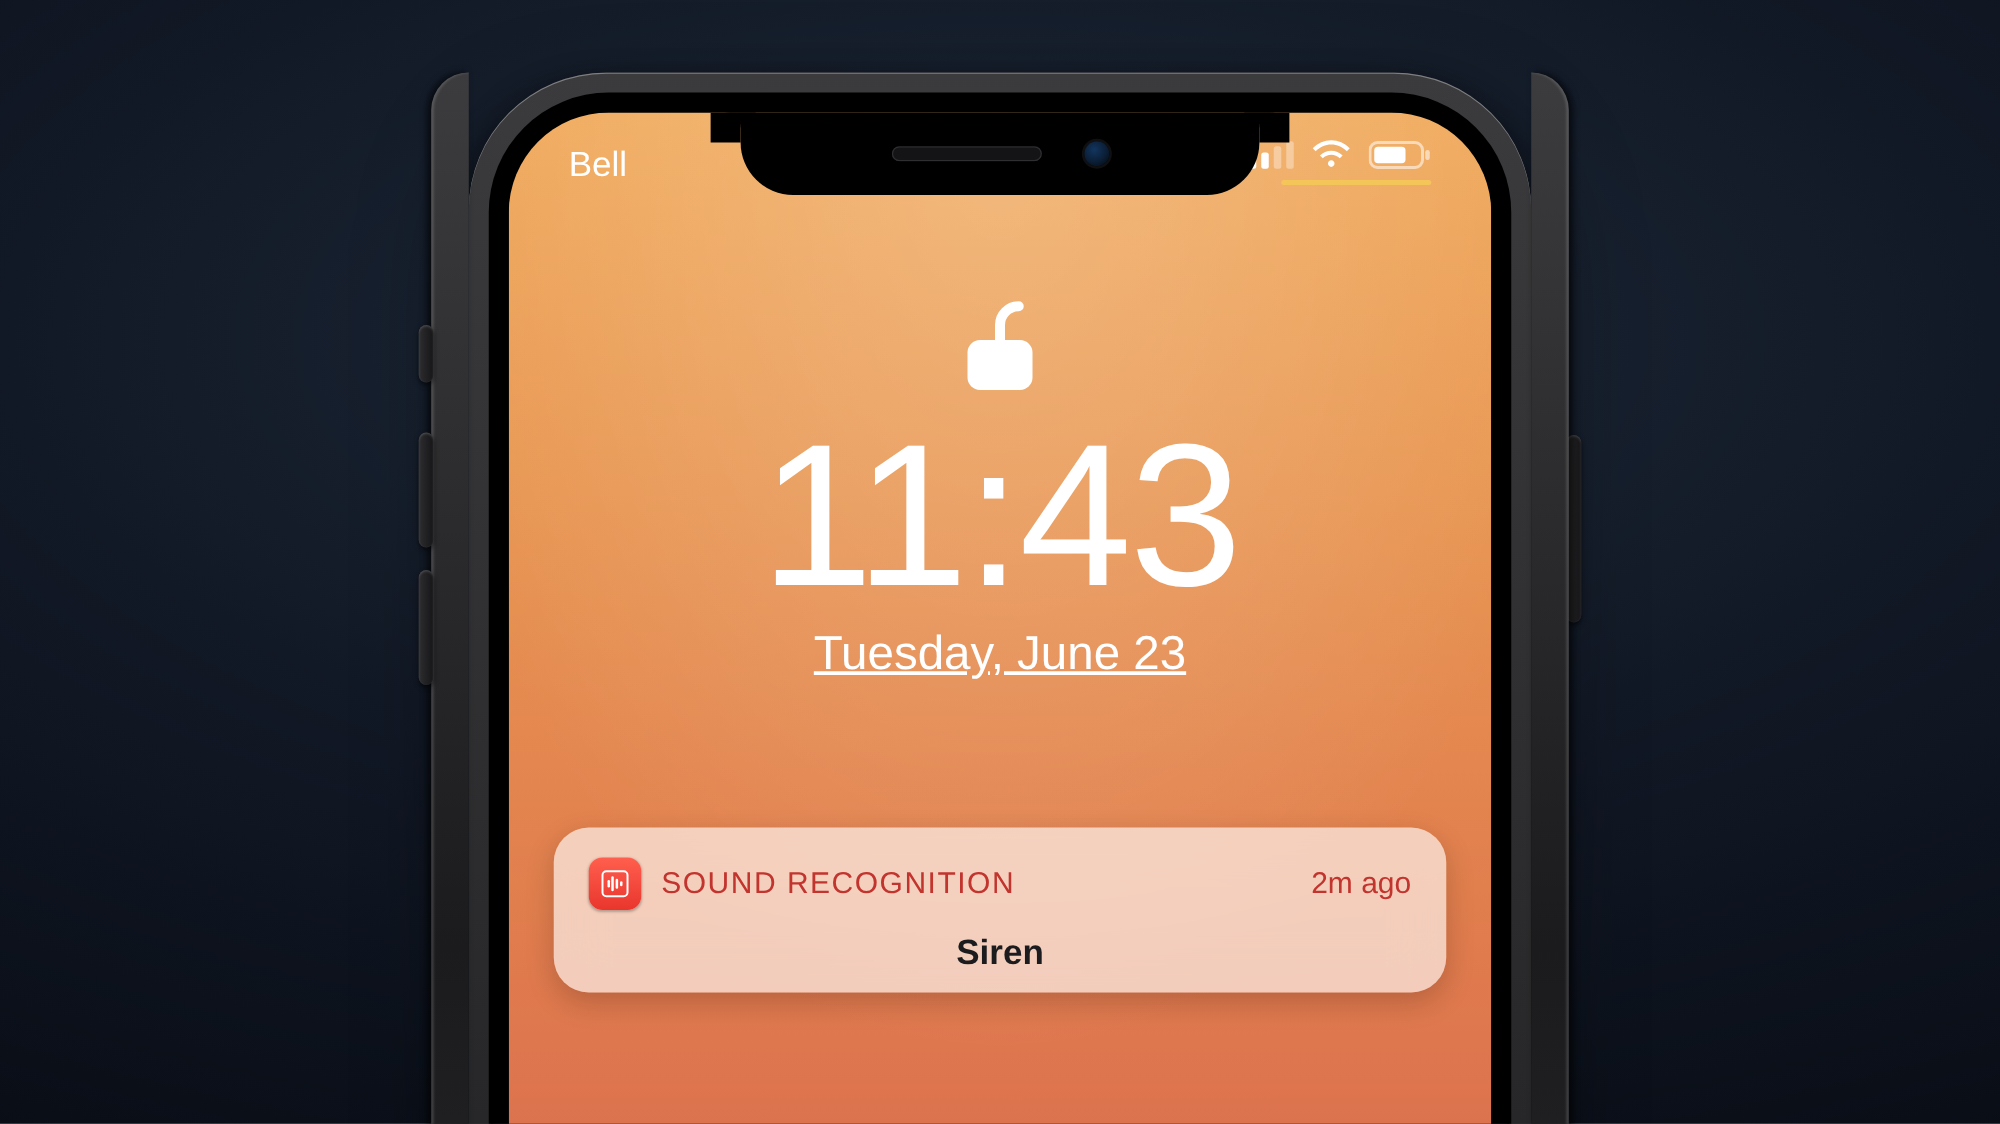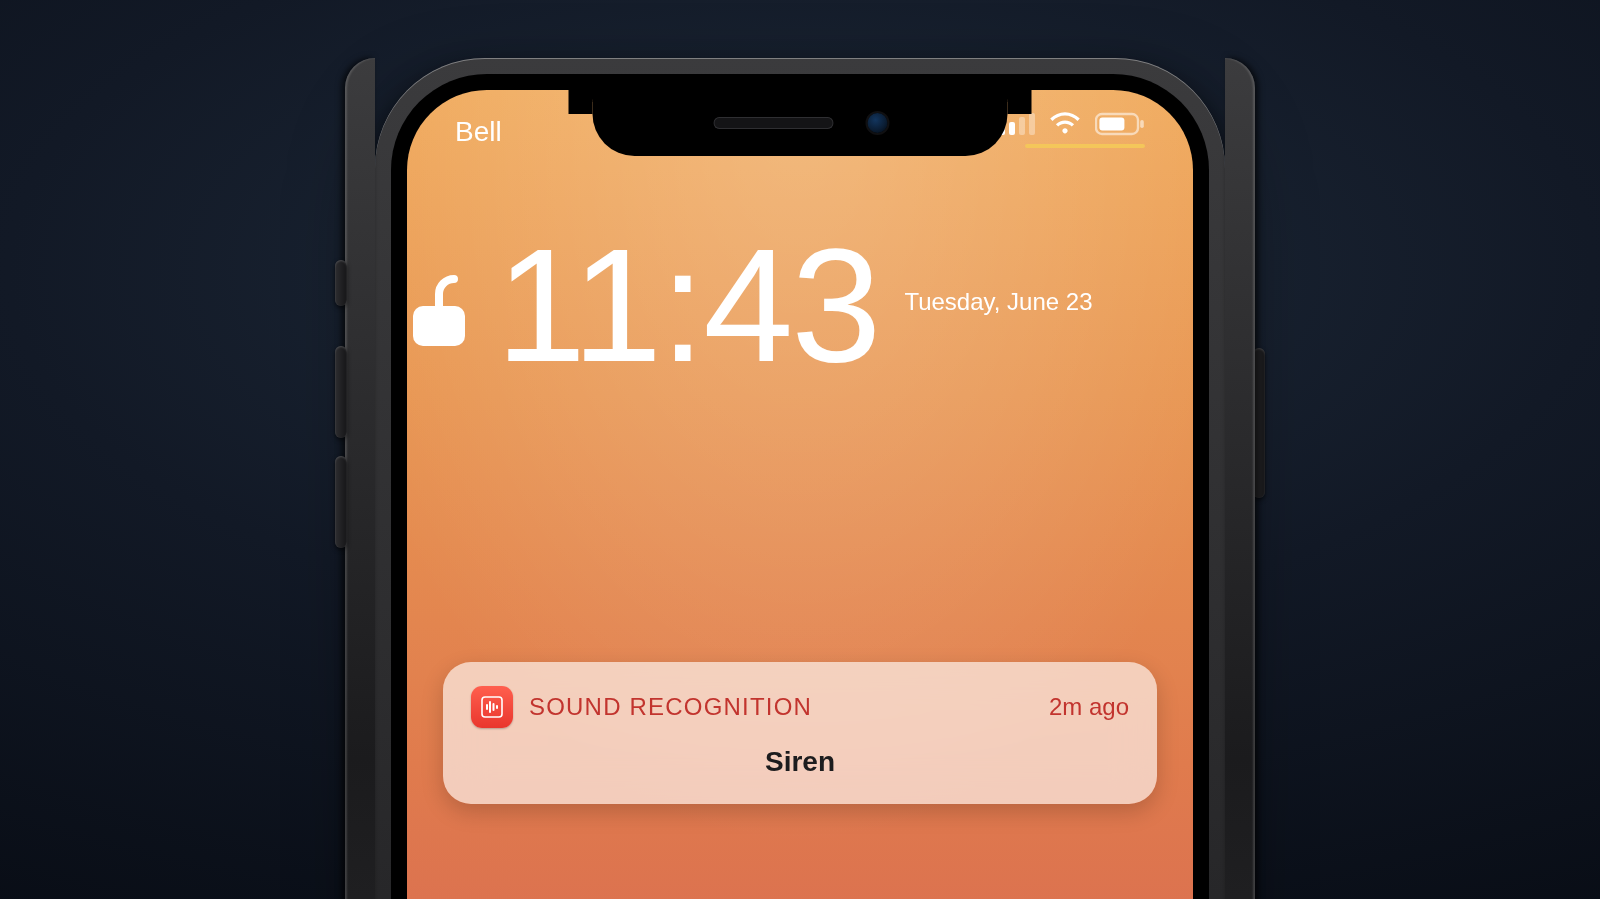--- a/index.html
+++ b/index.html
@@ -104,33 +104,33 @@
   .cell{display:flex;align-items:flex-end;gap:4px;height:22px;}
   .cell span{width:6px;border-radius:2px;background:rgba(255,255,255,.35);}
   .cell span.on{background:#fff;}
   .cell span:nth-child(1){height:8px;}
   .cell span:nth-child(2){height:13px;}
   .cell span:nth-child(3){height:18px;}
   .cell span:nth-child(4){height:22px;}
   .wifi-icon,.battery-icon{display:block;}
 
   
-  .content{position:absolute;top:120px;left:0;right:0;display:flex;flex-direction:row;align-items:center;color:#fff;z-index:2;gap:25px;}
+  .content{position:absolute;top:120px;left:0;right:0;display:flex;flex-direction:column;align-items:center;color:#fff;z-index:2;}
   .lock-icon{margin-top:30px;}
   .clock{font-size:162px;font-weight:250;line-height:1;margin-top:14px;letter-spacing:-2px;}
-  .date{font-size:24px;font-weight:400;margin-top:8px;}
+  .date{font-size:38px;font-weight:400;margin-top:8px;text-decoration:underline;}
 
   
   .notif{
     position:absolute; left:36px; right:36px; top:572px;
     background:rgba(255,255,255,.62);
     -webkit-backdrop-filter:blur(20px);
     backdrop-filter:blur(20px);
     border-radius:28px;
-    padding:24px 28px 26px 28px;
+    padding:24px 28px 16px 28px;
     box-shadow:0 8px 22px rgba(0,0,0,.18);
     z-index:4;
   }
   .notif-head{display:flex;align-items:center;gap:16px;}
   .notif-icon{
     width:42px;height:42px;border-radius:11px;
     background:linear-gradient(180deg,#ff5f4e,#e9362d);
     display:flex;align-items:center;justify-content:center;
     box-shadow:0 1px 2px rgba(0,0,0,.25);
   }

